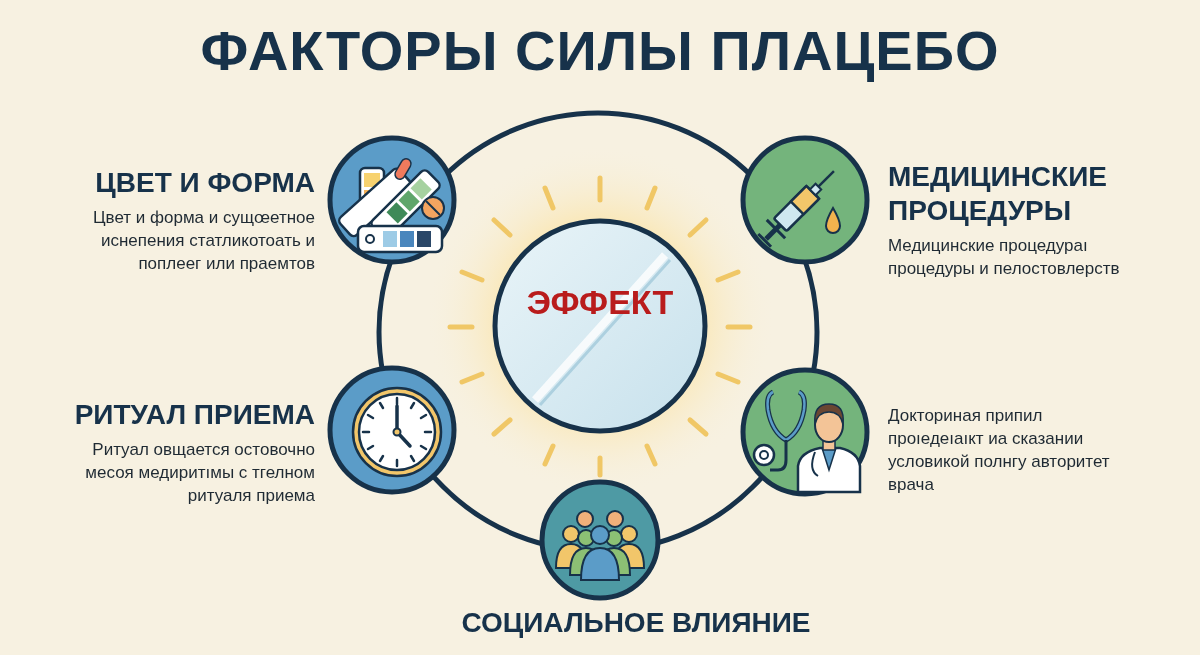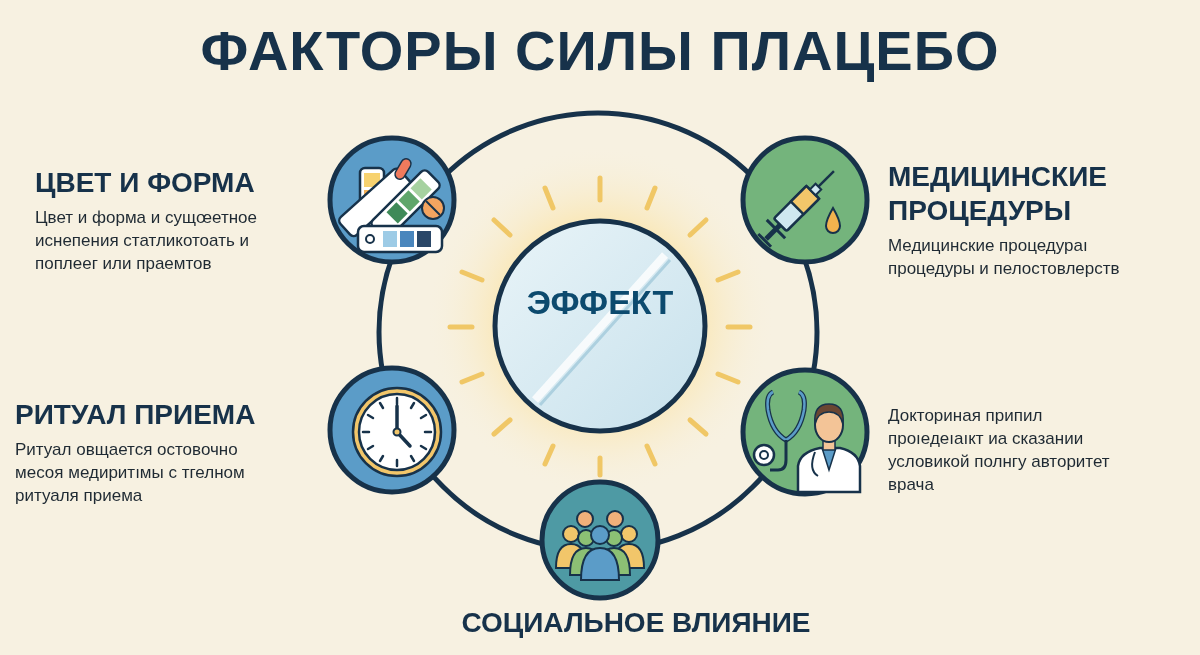--- a/index.html
+++ b/index.html
@@ -15,29 +15,29 @@
     transform: scaleX(1.0);
   }
   .diagram { position: absolute; left: 0; top: 0; width: 1200px; height: 655px; }
   .label { position: absolute; }
   .label h2 {
     margin: 0; font-size: 28px; font-weight: bold; color: #17324a; line-height: 34px;
   }
   .label p {
     margin: 6px 0 0 0; font-size: 17px; line-height: 23px; color: #1f2a33;
   }
-  .left { }
+  .left { text-align: right; }
   .right { text-align: left; }
   .social-title {
     position: absolute; left: 0; width: 1200px; top: 607px; text-align: center;
     font-size: 28px; font-weight: bold; color: #17324a; margin-left: 36px;
   }
   .center-text {
     position: absolute; left: 500px; top: 282px; width: 200px; text-align: center;
-    font-size: 34px; font-weight: bold; color: #0c4a6e; line-height: 40px;
+    font-size: 34px; font-weight: bold; color: #b91c1c; line-height: 40px;
   }
 </style>
 </head>
 <body>
 
 <div class="title">ФАКТОРЫ СИЛЫ ПЛАЦЕБО</div>
 
 <svg class="diagram" width="1200" height="655" viewBox="0 0 1200 655">
   <defs>
     <radialGradient id="glow" cx="50%" cy="50%" r="50%">

